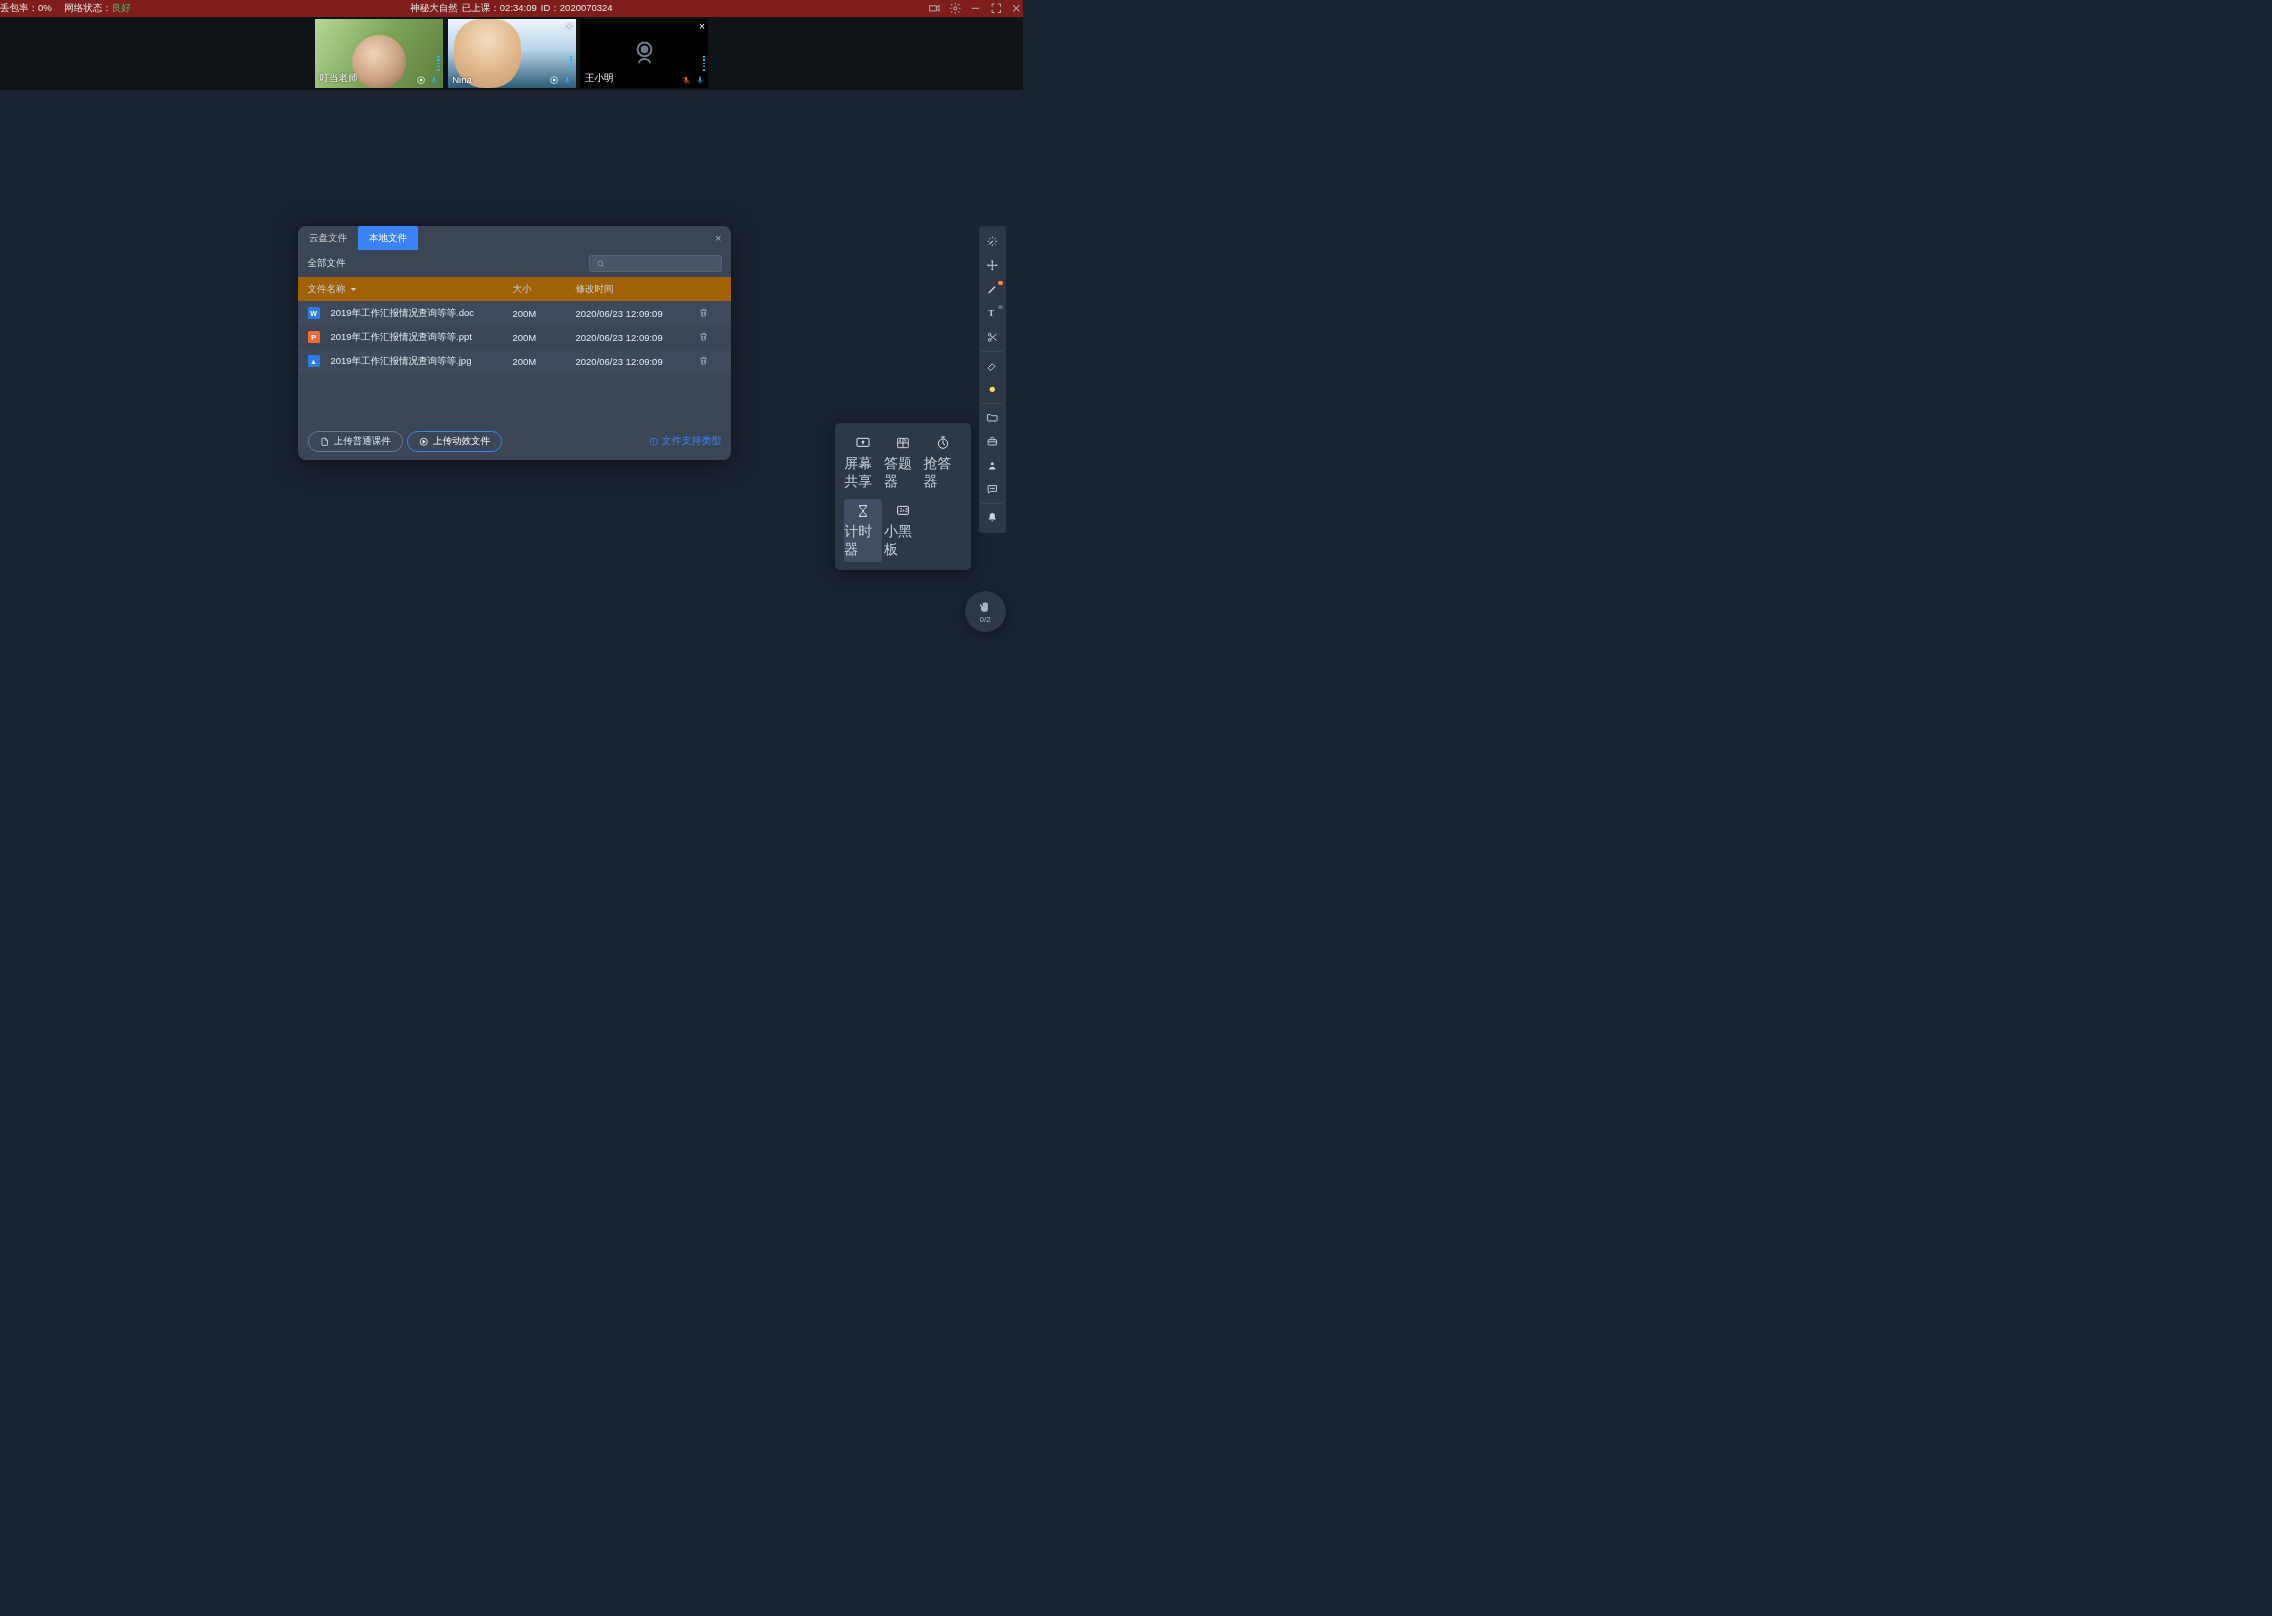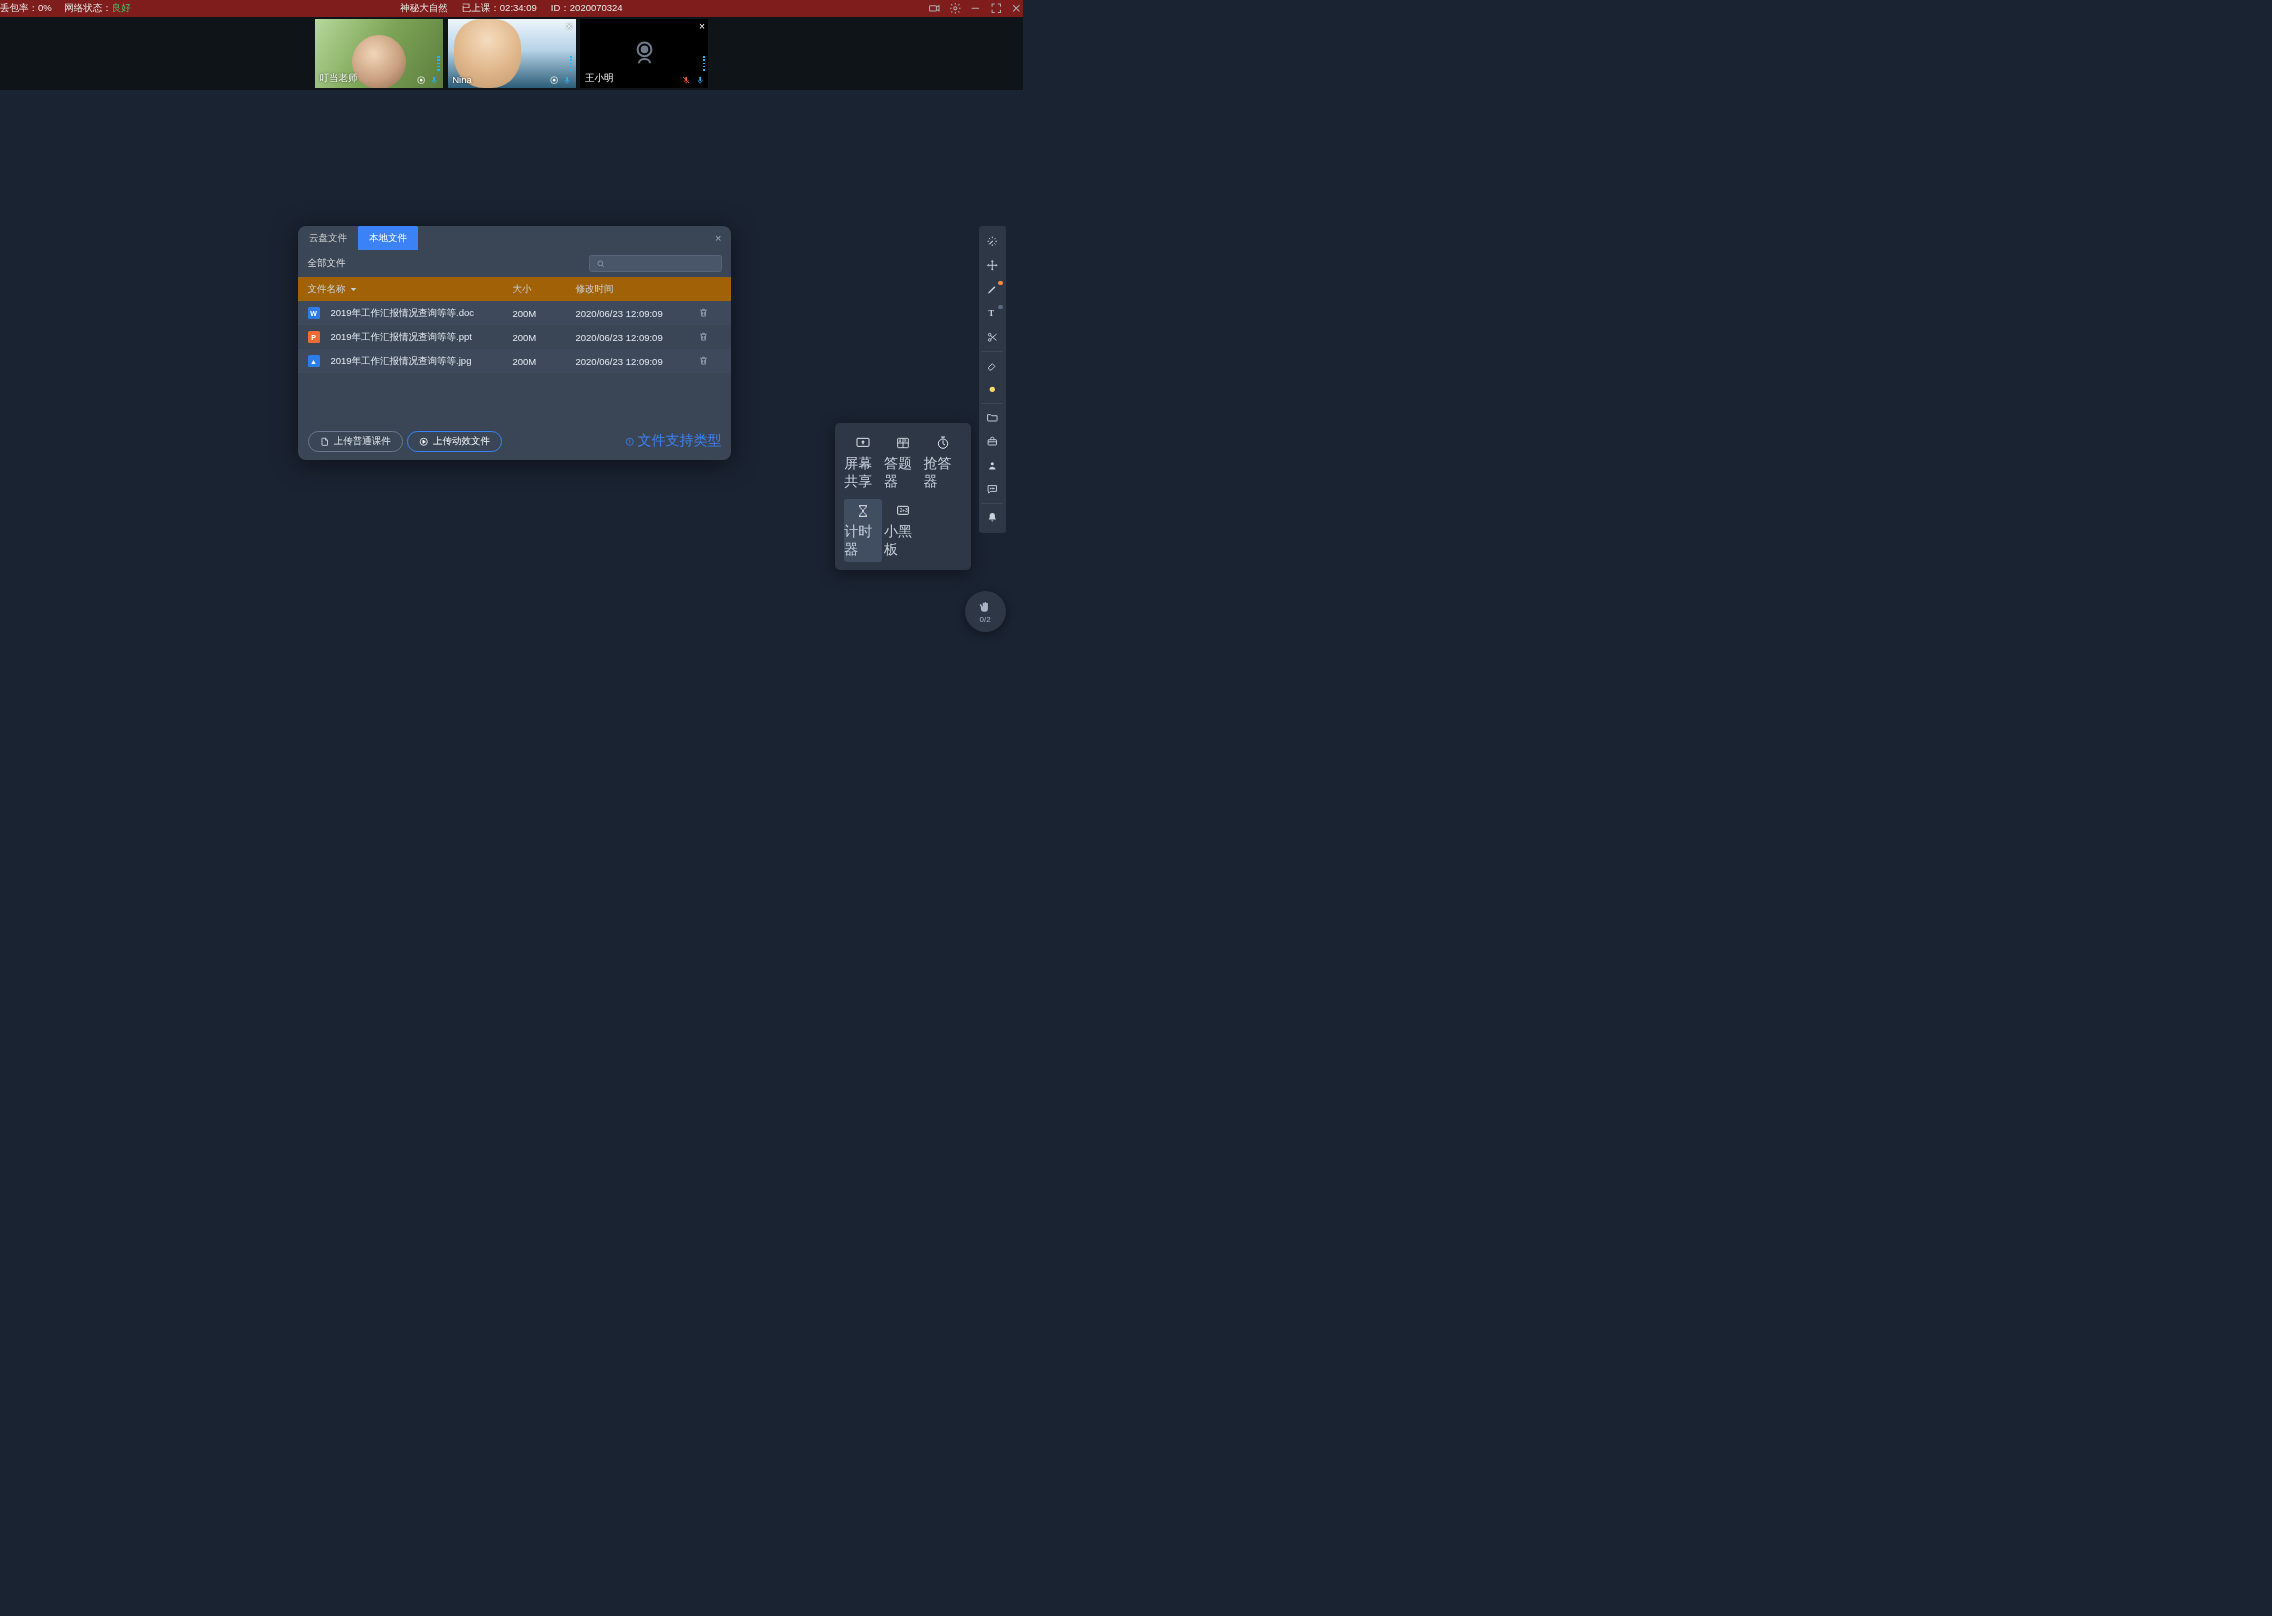--- a/index.html
+++ b/index.html
@@ -1,21 +1,21 @@
 <!DOCTYPE html>
 <html style="font-size:12.6px"><head>
 <meta charset="utf-8">
 <style>
 * { margin: 0; padding: 0; box-sizing: border-box; }
 body { font-family: -apple-system, "Microsoft YaHei", sans-serif; background: #1a2332; color: #fff; width: 1023px; height: 727px; overflow: hidden; position: relative; font-size: 9.5px; }
 
 
 .topbar { height: 17.4px; background: #7f1d1d; display: flex; align-items: center; padding: 0 0; color: #e8e8e8; font-size: 9.5px; }
 .topbar .left { display: flex; gap: 12.6px; }
-.topbar .center { position: absolute; left: 50%; transform: translateX(-50%); display: flex; gap: 14px; }
+.topbar .center { position: absolute; left: 50%; transform: translateX(-50%); display: flex; gap: 4px; }
 .topbar .right { margin-left: auto; display: flex; gap: 8px; align-items: center; }
 .topbar .icon-btn { width: 12.6px; height: 12.6px; display: flex; align-items: center; justify-content: center; cursor: pointer; color: #aaa; }
 .good { color: #4ac26b; }
 
 
 .video-strip { height: 73px; background: #0f1419; display: flex; justify-content: center; gap: 4.7px; padding-top: 1.6px; padding-bottom: 3.2px; }
 .video-tile { width: 128px; height: 69px; position: relative; overflow: hidden; }
 .video-tile .img { width: 100%; height: 100%; display: flex; align-items: center; justify-content: center; }
 .video-tile .name { position: absolute; left: 4.7px; bottom: 3.2px; font-size: 9.5px; color: #fff; text-shadow: 0 0 2.4px rgba(0,0,0,0.8); }
 .video-tile .close-x { position: absolute; right: 3.2px; top: 1.6px; color: #fff; font-size: 10.3px; cursor: pointer; text-shadow: 0 0 2.4px rgba(0,0,0,0.8); }
@@ -54,21 +54,21 @@
 .fd-row:nth-child(even) { background: #3a4656; }
 .file-ico { width: 12px; height: 12px; border-radius: 1.6px; display: inline-flex; align-items: center; justify-content: center; font-size: 7px; font-weight: bold; color: #fff; margin-right: 6.3px; flex-shrink: 0; }
 .ico-doc { background: #2b7de9; }
 .ico-ppt { background: #ef6c35; }
 .ico-img { background: #2b7de9; }
 .fd-row .trash { width: 11px; height: 11px; color: #9ba8bc; cursor: pointer; }
 .fd-body-pad { height: 49px; }
 .fd-footer { display: flex; align-items: center; padding: 8px 9.5px; gap: 4px; border-top: 0.8px solid rgba(0,0,0,0); }
 .btn { height: 20.5px; border-radius: 10.3px; padding: 0 11px; font-size: 9.5px; display: inline-flex; align-items: center; gap: 4.7px; cursor: pointer; border: 0.8px solid #6b788f; color: #e3e8ef; background: transparent; }
 .btn.primary { border-color: #3b82f6; color: #fff; }
-.fd-footer .hint { margin-left: auto; color: #3b82f6; display: flex; align-items: center; gap: 3.2px; font-size: 14px; }
+.fd-footer .hint { margin-left: auto; color: #3b82f6; display: flex; align-items: center; gap: 3.2px; font-size: 10px; }
 
 
 .right-tools { position: absolute; right: 17.4px; top: 136px; width: 27px; background: #2d3746; border-radius: 3.2px 3.2px 3.2px 3.2px; display: flex; flex-direction: column; align-items: center; padding: 3.2px 0; }
 .rt-item { width: 24px; height: 24px; display: flex; align-items: center; justify-content: center; position: relative; cursor: pointer; color: #c9d1dc; }
 .rt-item svg { width: 12.6px; height: 12.6px; }
 .rt-sep { width: 22px; height: 0.8px; background: rgba(255,255,255,0.08); margin: 1.6px 0; }
 .rt-dot { position: absolute; right: 1.6px; top: 3.2px; width: 4.7px; height: 4.7px; border-radius: 2.4px; }
 .dot-orange { background: #ff8a3d; }
 
 

